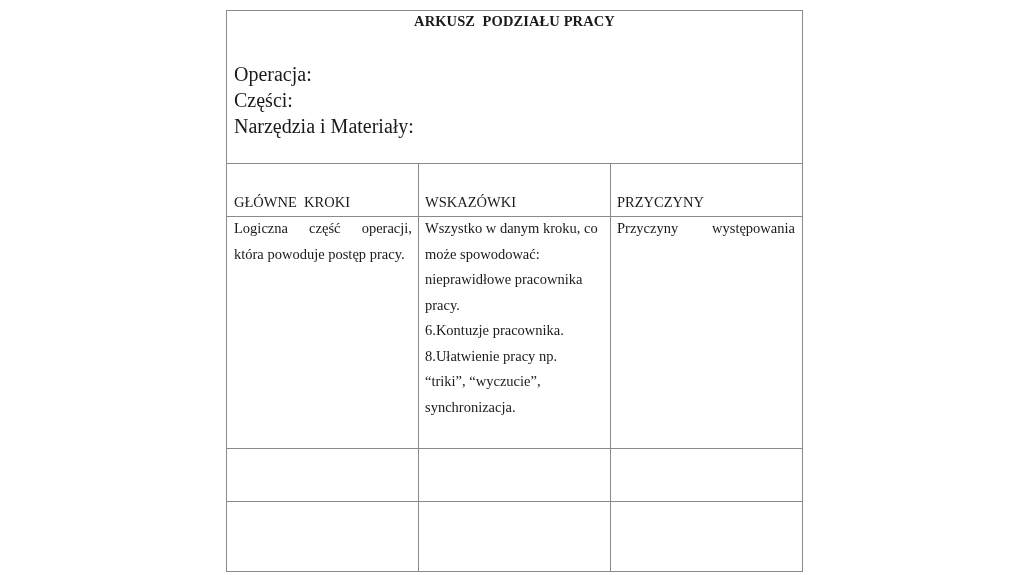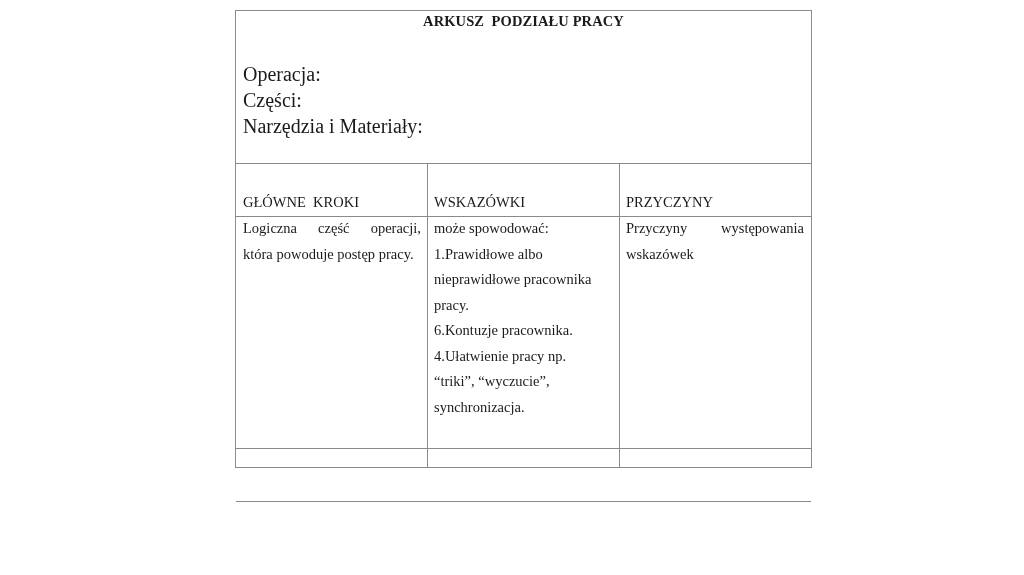--- a/index.html
+++ b/index.html
@@ -1,21 +1,21 @@
 <!DOCTYPE html>
 <html><head>
   <meta charset="utf-8">
   <style>
     html, body { margin: 0; padding: 0; }
     body {
       width: 1024px; height: 575px; background: #ffffff; position: relative; overflow: hidden;
       font-family: "Liberation Serif", "DejaVu Serif", serif; color: #1a1a1a;
     }
     .sheet {
-      position: absolute; left: 235px; top: 10px; width: 577px; height: 458px;
+      position: absolute; left: 226px; top: 10px; width: 577px; height: 562px;
       border: 1.5px solid #8a8a8a; box-sizing: border-box;
     }
     .hline { position: absolute; left: 0; right: 0; height: 0; border-top: 1.5px solid #8a8a8a; }
     .vline { position: absolute; width: 0; border-left: 1.5px solid #8a8a8a; }
     .title {
       position: absolute; top: 2px; left: 0; right: 0; text-align: center;
       font-weight: bold; font-size: 14.5px; letter-spacing: 0.1px; white-space: pre;
     }
     .field { position: absolute; left: 7px; font-size: 20px; }
     .hdr { position: absolute; top: 183px; font-size: 14.5px; white-space: pre; }
@@ -43,33 +43,32 @@
   <div class="hdr" style="left:7px">GŁÓWNE  KROKI</div>
   <div class="hdr" style="left:198px">WSKAZÓWKI</div>
   <div class="hdr" style="left:390px">PRZYCZYNY</div>
 
   <div class="cell" style="left:7px; top:205px; width:178px">
     <div class="justify">Logiczna    część    operacji,</div>
     <div>która powoduje postęp pracy.</div>
   </div>
 
   <div class="cell" style="left:198px; top:205px; width:180px">
+    <div>Wszystko w danym kroku, co</div>
     <div>może spowodować:</div>
-    <div>1.Prawidłowe albo</div>
     <div>nieprawidłowe pracownika</div>
     <div>pracy.</div>
     <div>6.Kontuzje pracownika.</div>
-    <div>4.Ułatwienie pracy np.</div>
+    <div>8.Ułatwienie pracy np.</div>
     <div>“triki”, “wyczucie”,</div>
     <div>synchronizacja.</div>
   </div>
 
   <div class="cell" style="left:390px; top:205px; width:178px">
     <div class="justify">Przyczyny          występowania</div>
-    <div>wskazówek</div>
   </div>
 
   <div class="cell" style="left:1px; top:439px; width:189px; height:50px"></div>
   <div class="cell" style="left:193px; top:439px; width:189px; height:50px"></div>
   <div class="cell" style="left:385px; top:439px; width:189px; height:50px"></div>
   <div class="cell" style="left:1px; top:492px; width:189px; height:66px"></div>
   <div class="cell" style="left:193px; top:492px; width:189px; height:66px"></div>
   <div class="cell" style="left:385px; top:492px; width:189px; height:66px"></div>
 </div>
 

